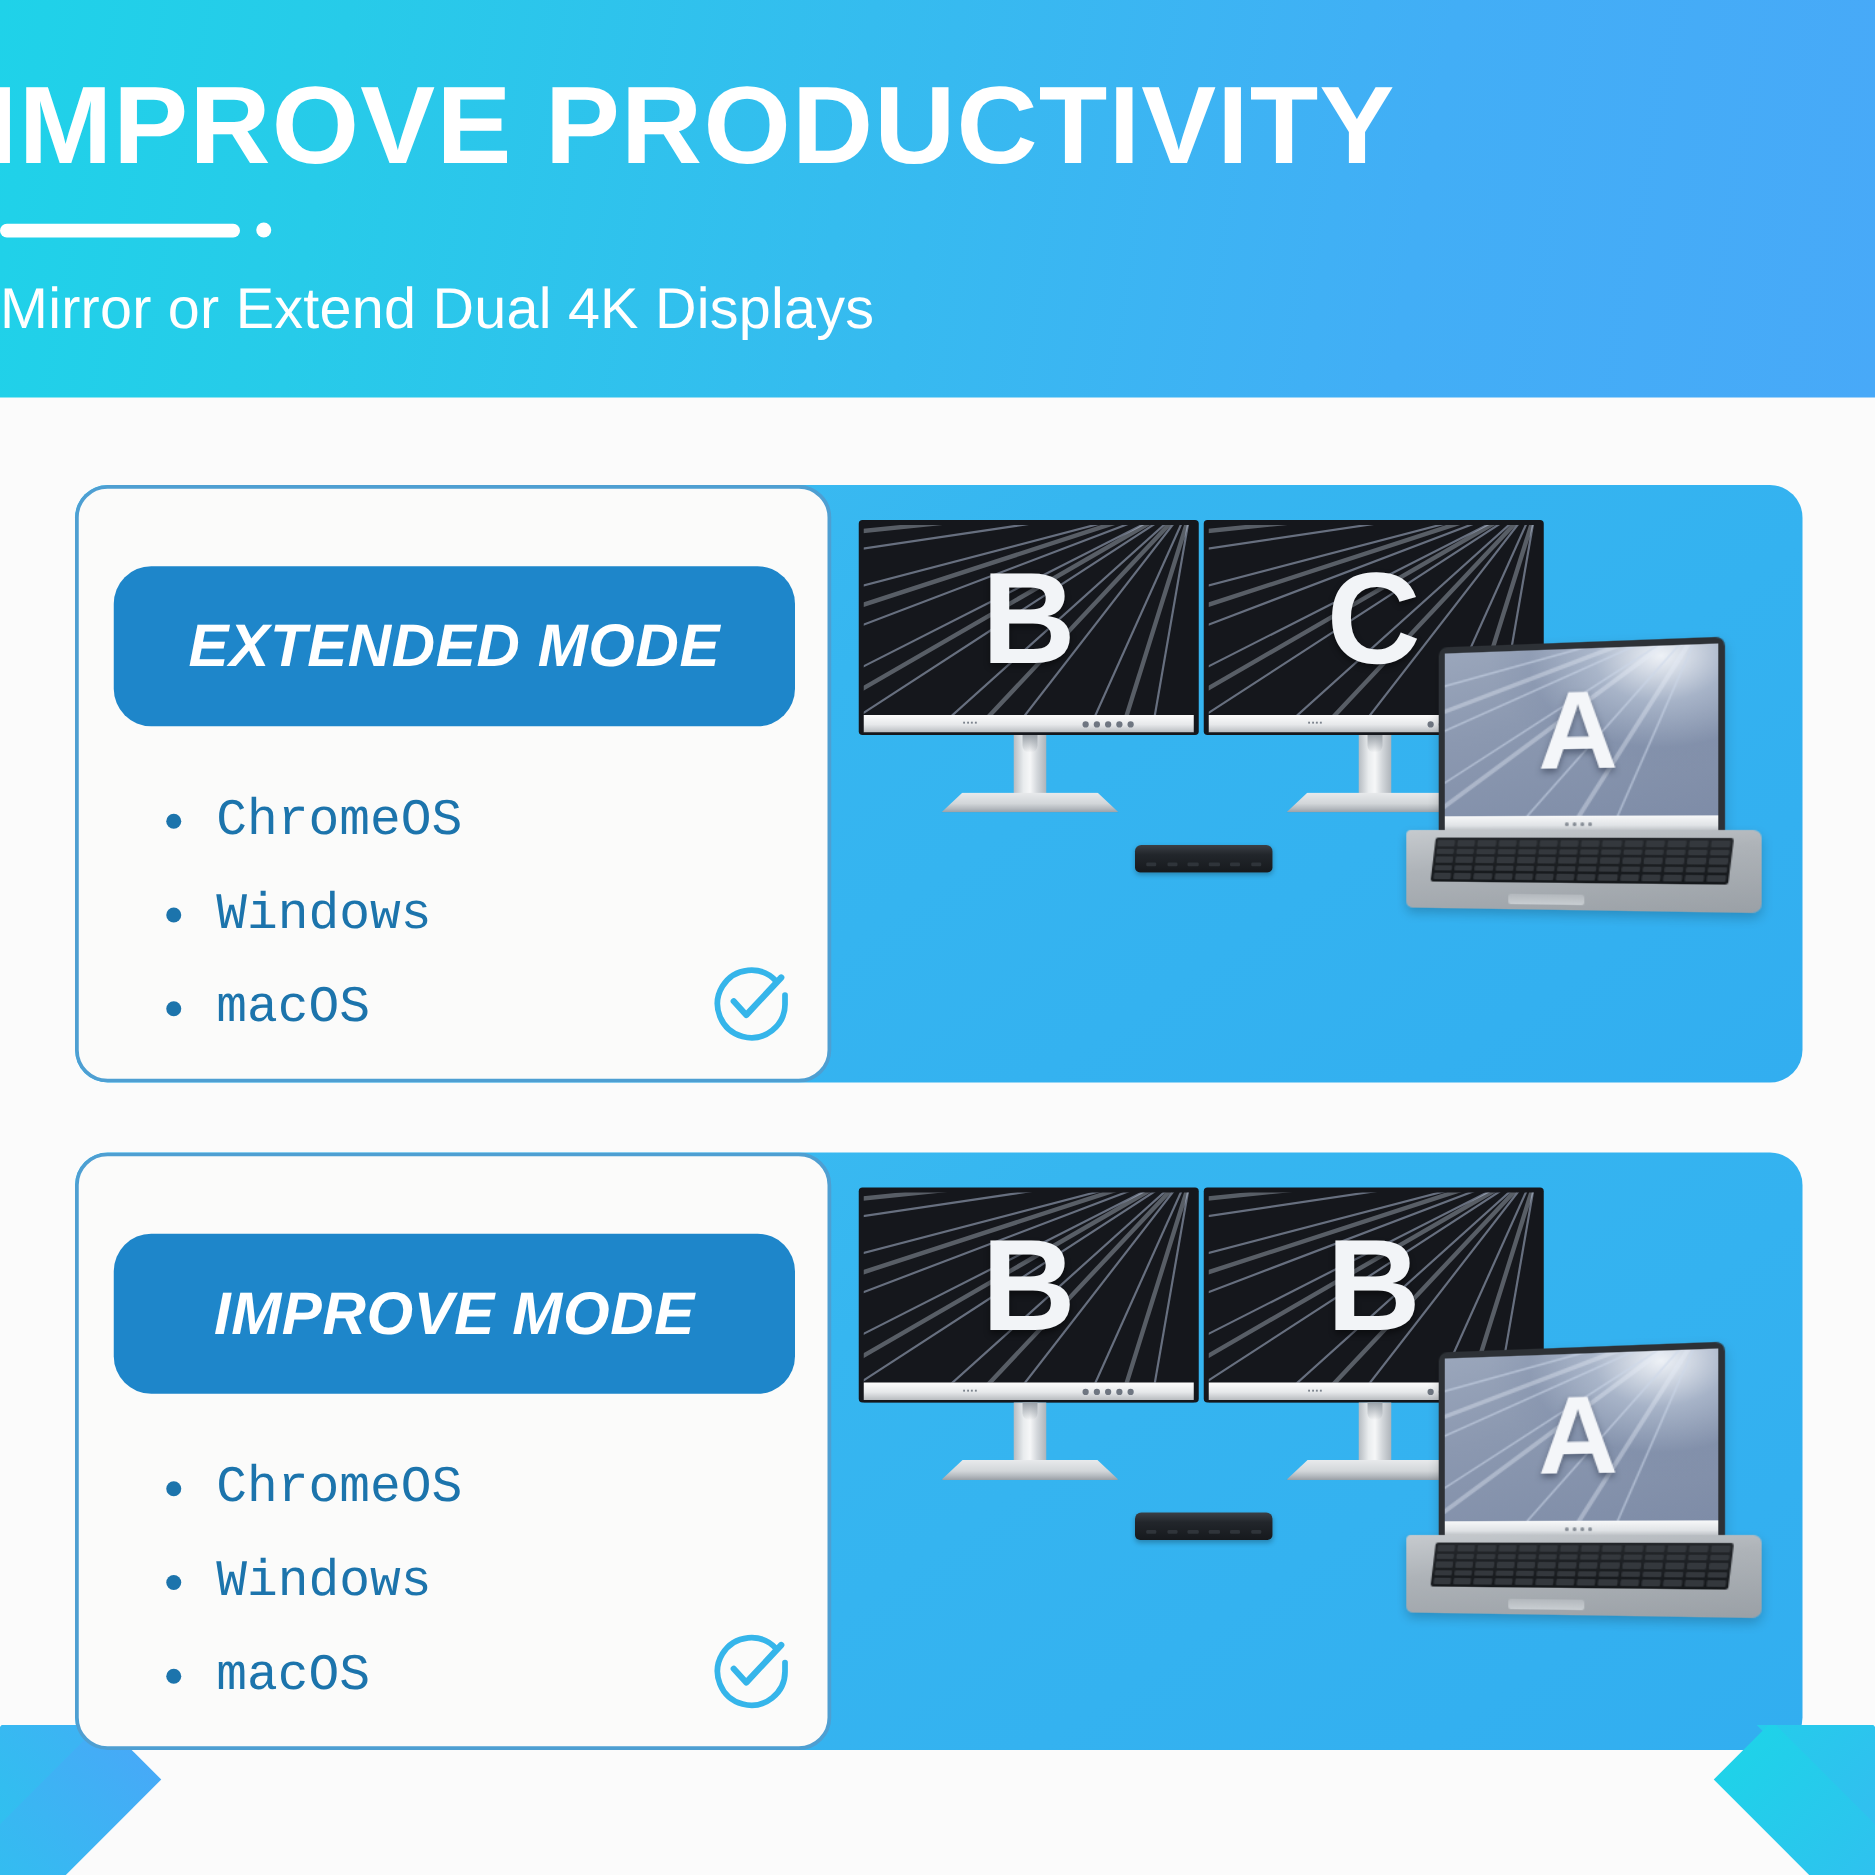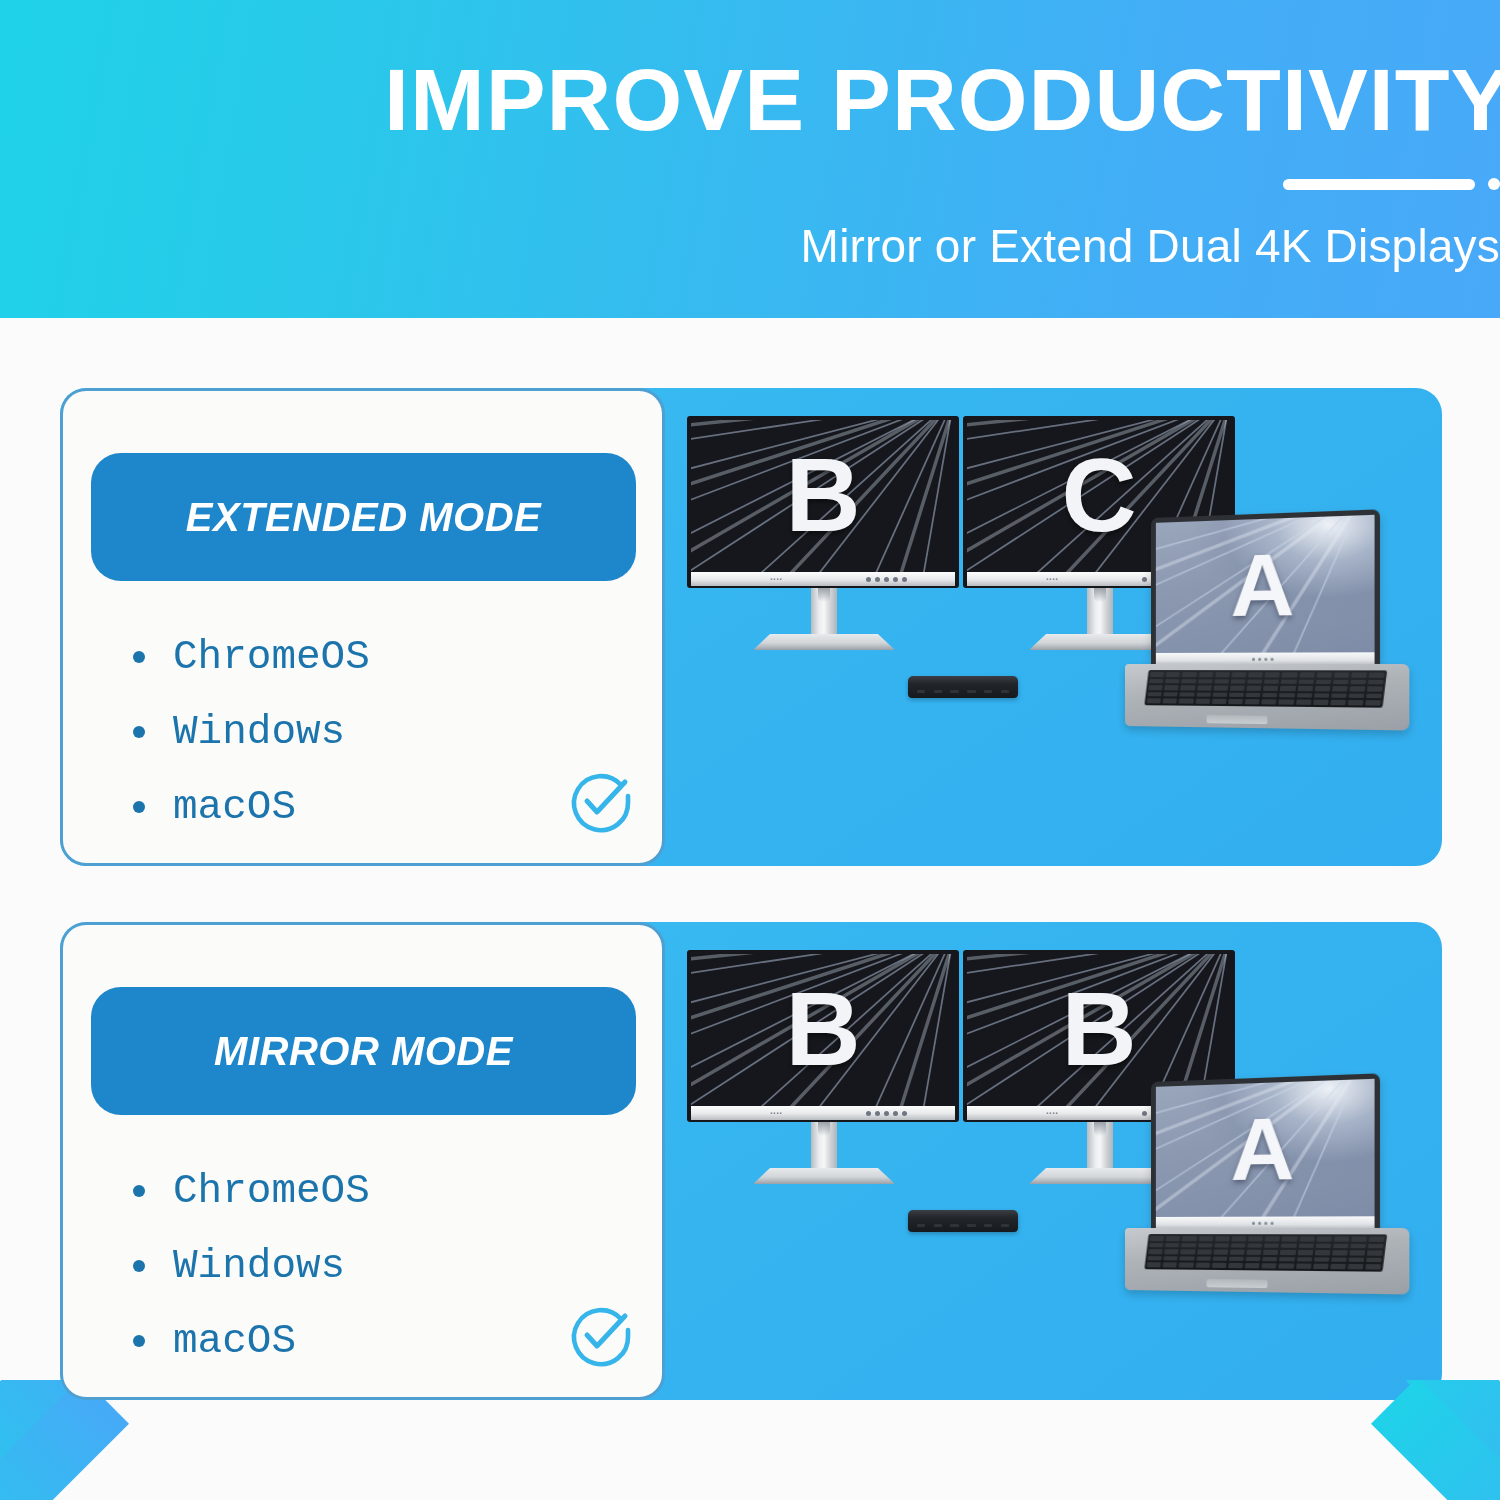--- a/index.html
+++ b/index.html
@@ -8,21 +8,21 @@
     font-family: "Liberation Sans", sans-serif;
     background:#fbfbfb;
     overflow:hidden;
     position:relative;
   }
 
   
   .header {
     position:absolute; left:0; top:0; width:1500px; height:318px;
     background:linear-gradient(100deg,#1fd2e9 0%,#27cbe9 18%,#35bcef 45%,#42aef6 75%,#48a9f8 100%);
-    display:flex; flex-direction:column; align-items:flex-end;padding-left:22px;
+    display:flex; flex-direction:column; align-items:flex-start;
   }
   .header-title {
     margin-top:56px;
     font-size:88px;
     font-weight:bold;
     color:#ffffff;
     letter-spacing:1px;
     line-height:1;
     text-align:center;
     white-space:nowrap;
@@ -68,21 +68,21 @@
     z-index:5;
   }
   .mode-badge {
     position:absolute; left:28px; top:62px;
     width:545px; height:128px;
     background:#1e86ca;
     border-radius:30px;
     display:flex; align-items:center; justify-content:center;
   }
   .mode-badge-label {
-    font-size:40px; font-weight:bold; font-style:italic;
+    font-size:48px; font-weight:bold; font-style:italic;
     color:#ffffff; letter-spacing:0.5px; white-space:nowrap;
   }
   .os-list { position:absolute; left:70px; top:228px; width:470px;font-family:Liberation Mono, monospace; }
   .os-item {
     display:flex; align-items:center;
     height:75px;
     color:#1c74ac;
     font-size:41px;
     font-weight:400;
   }
@@ -491,21 +491,21 @@
         <div class="lt-pad"></div>
       </div>
     </div>
   </div>
 </div>
 
 <div class="panel" id="panel-mirror">
 
   <div class="info-card">
     <div class="mode-badge">
-      <span class="mode-badge-label">MIRROR MODE</span>
+      <span class="mode-badge-label">IMPROVE MODE</span>
     </div>
 
     <div class="os-list">
       <div class="os-item">
         <span class="os-bullet"></span>
         <span>ChromeOS</span>
       </div>
       <div class="os-item">
         <span class="os-bullet"></span>
         <span>Windows</span>

